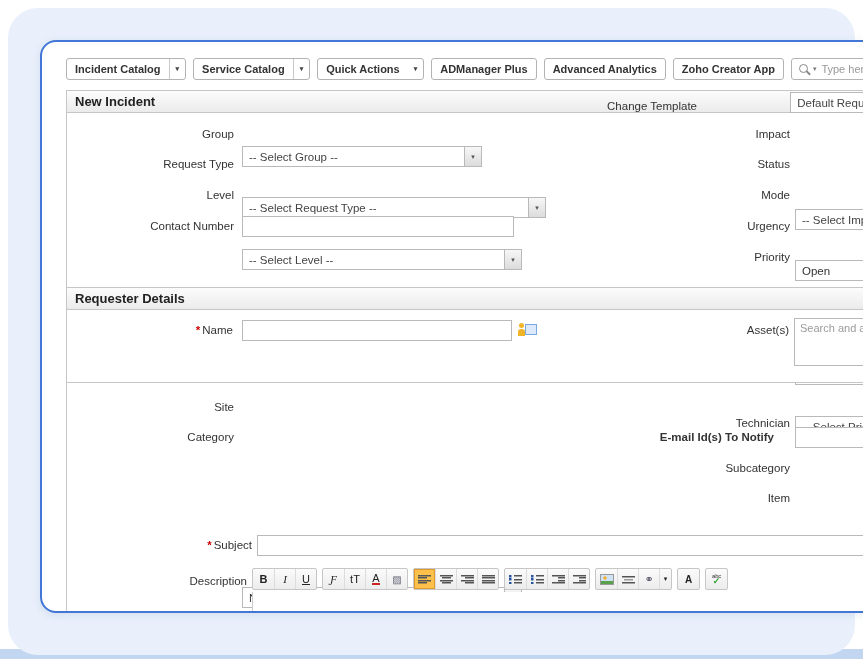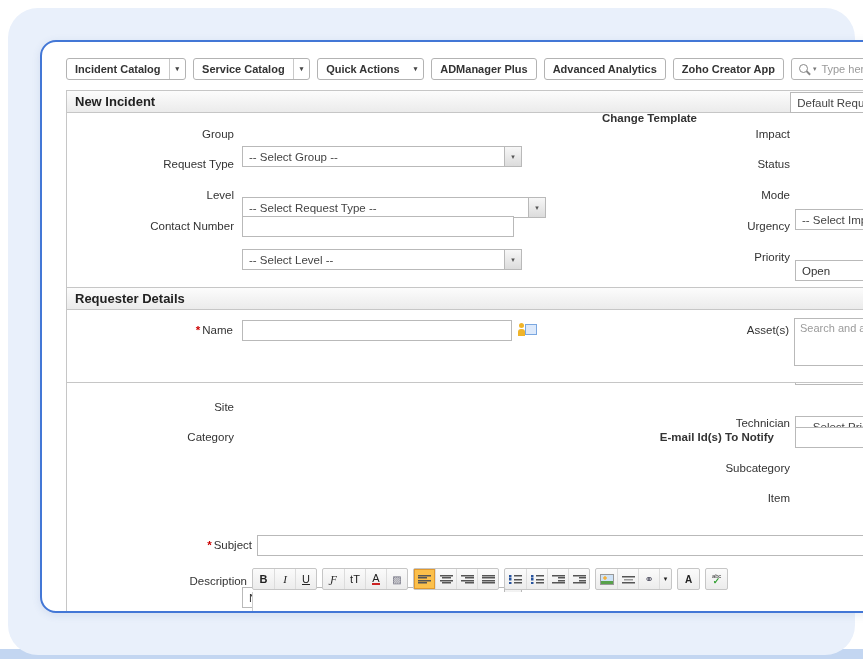--- a/index.html
+++ b/index.html
@@ -34,21 +34,21 @@
   .magnifier { position:relative; width:9px; height:9px; border:1.5px solid #888; border-radius:50%; flex:none; }
   .magnifier::after { content:""; position:absolute; width:5px; height:1.5px; background:#888; right:-4px; bottom:-1px; transform:rotate(45deg); }
   .search-caret { font-size:7px; color:#777; }
   .search-caret::after { content:"▾"; }
   .searchbox input { border:none; outline:none; font-size:11px; color:#444; width:130px; font-family:inherit; }
   .searchbox input::placeholder { color:#999; }
   
   .form-box { position:absolute; left:24px; top:48px; width:850px; height:521px; border:1px solid #c6c6c6; border-bottom:none; background:#fff; }
   .sec-head { height:22px; background:linear-gradient(#fcfcfc,#ebebeb); border-bottom:1px solid #c6c6c6; display:flex; align-items:center; position:relative; }
   .sec-title { padding-left:8px; font-size:13px; font-weight:bold; color:#222; }
-  .tpl-label { position:absolute; right:218px; left:auto; top:16px; line-height:22px; font-size:11.5px; font-weight:bold; color:#333; }
+  .tpl-label { position:absolute; right:218px; left:auto; top:4px; line-height:22px; font-size:11.5px; font-weight:normal; color:#333; }
   .tpl-select { position:absolute; left:635px; top:1px; width:163px; height:20px; }
   
   .row-label { position:absolute; width:150px; text-align:right; font-size:11.5px; color:#333; line-height:21px; white-space:nowrap; }
   .req-star { color:#cc0000; font-weight:bold; margin-right:2px; }
   .ctrl { position:absolute; height:21px; }
   .sel { position:relative; border:1px solid #b9b9b9; background:#fff; height:21px; display:flex; align-items:center; padding-left:6px; font-size:11.5px; color:#444; overflow:hidden; cursor:pointer; }
   .sel .sel-val { white-space:nowrap; overflow:hidden; }
   .sel .sel-arrow { position:absolute; right:0; top:0; bottom:0; width:17px; background:linear-gradient(#f7f7f7,#dcdcdc); border-left:1px solid #b9b9b9; display:flex; align-items:center; justify-content:center; font-size:7px; color:#555; }
   .sel .sel-arrow::after { content:"▾"; }
   .txt { border:1px solid #b9b9b9; background:#fff; height:21px; font-size:11.5px; color:#333; padding:0 5px; font-family:inherit; outline:none; width:100%; }
@@ -141,21 +141,21 @@
     <div class="sec-head">
       <span class="sec-title">New Incident</span>
       <span class="tpl-label">Change Template</span>
       <div class="sel tpl-select">
         <span class="sel-val">Default Request</span>
 
       </div>
     </div>
 
     <span class="row-label" style="left:17px; top:33px;">Group</span>
-    <div class="ctrl sel" style="left:175px; top:33px; width:280px;">
+    <div class="ctrl sel" style="left:175px; top:33px; width:240px;">
       <span class="sel-val">-- Select Group --</span>
       <span class="sel-arrow"></span>
     </div>
 
     <span class="row-label" style="left:17px; top:63px;">Request Type</span>
     <div class="ctrl sel" style="left:175px; top:63px; width:304px;">
       <span class="sel-val">-- Select Request Type --</span>
       <span class="sel-arrow"></span>
     </div>
 

